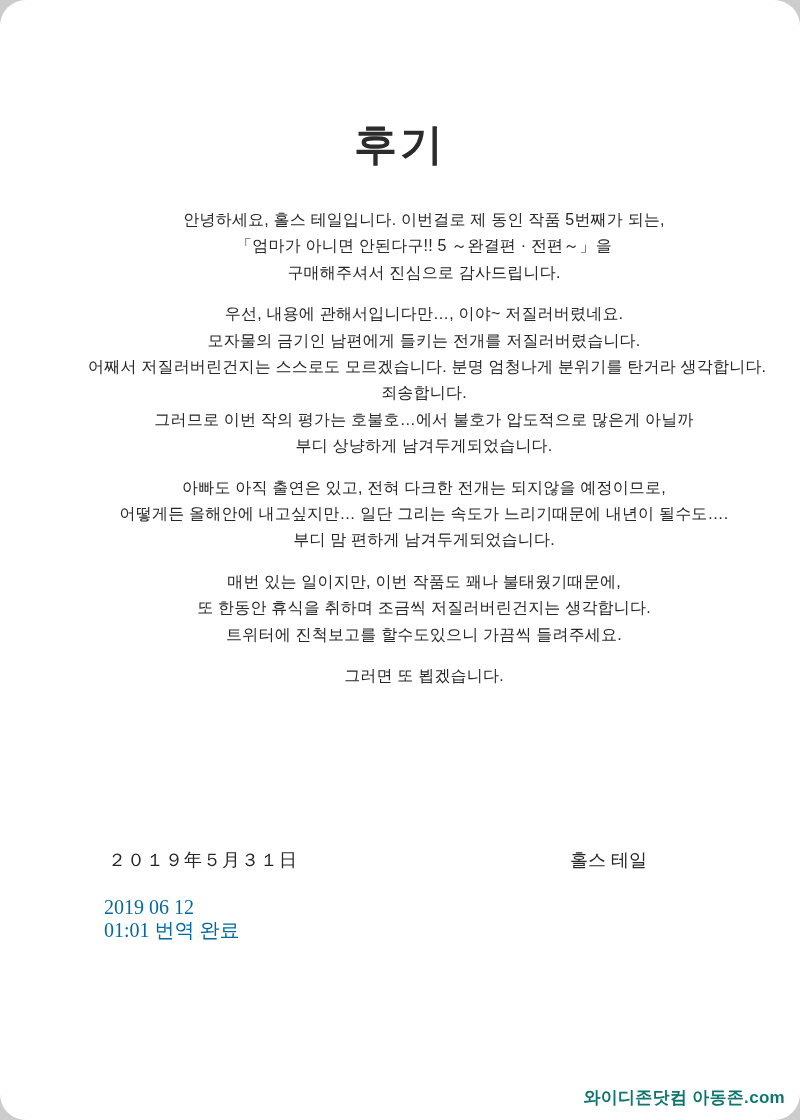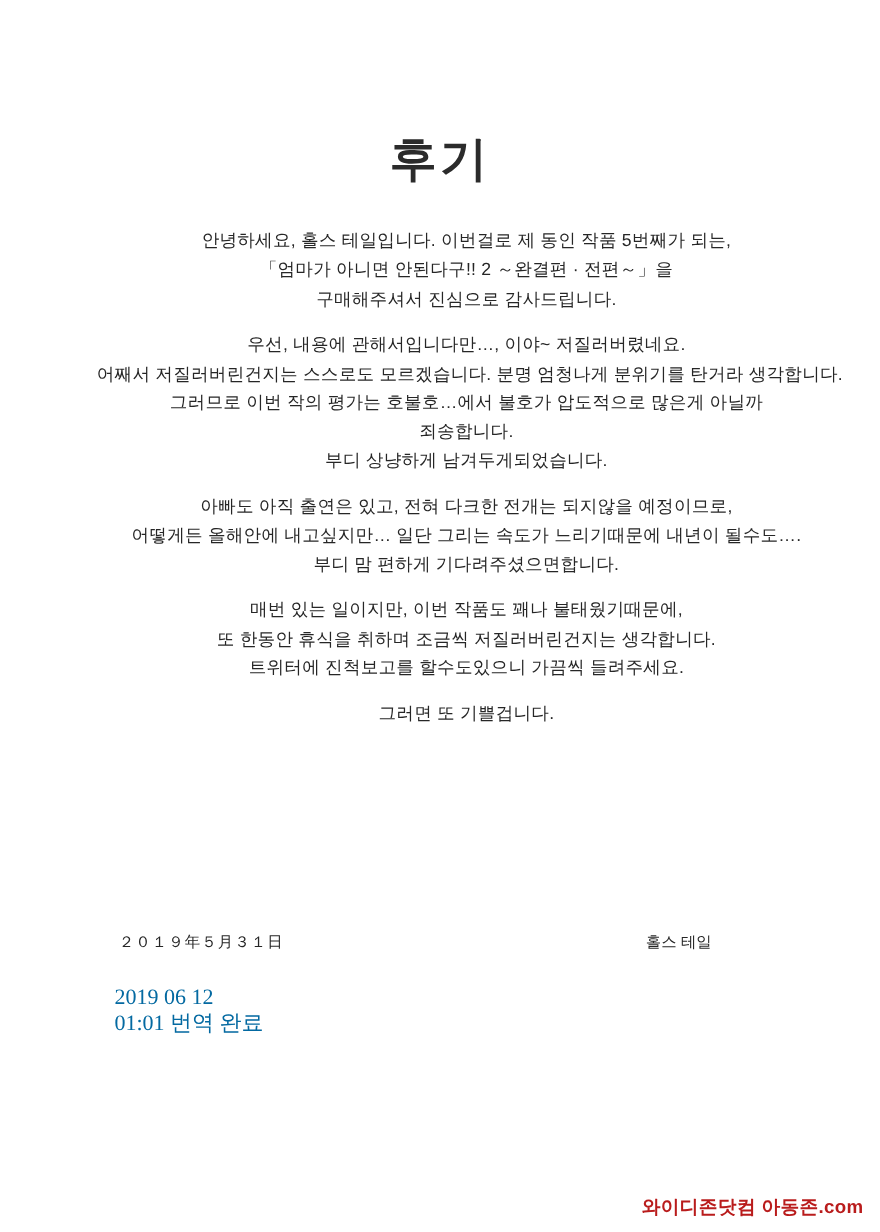--- a/index.html
+++ b/index.html
@@ -4,20 +4,21 @@
 <style>
   html,body { margin:0; padding:0; background:#cccccc; }
   .page {
     position:relative;
     width:800px; height:1120px;
     margin:0 auto;
     background:#ffffff;
     font-family:"Liberation Sans", sans-serif;
     color:#2a2a2a;
     overflow:hidden;
+    border-radius:26px;
   }
   .title {
     position:absolute;
     top:116px; left:0; right:0;
     text-align:center;
     font-size:43px;
     font-weight:700;
     letter-spacing:3px;
     color:#2b2b2b;
   }
@@ -30,21 +31,21 @@
     letter-spacing:0.2px;
   }
   .para { margin:0 0 15px 0;text-align:center; }
   .line { white-space:nowrap; }
   .date-row {
     position:absolute;
     left:108px; right:153px; top:848px;
     display:flex;
     justify-content:space-between;
     align-items:baseline;
-    font-size:14px;
+    font-size:18px;
     color:#262626;
   }
   .date-row .date { letter-spacing:1px; }
   .translator-note {
     position:absolute;
     left:104px; top:896px;
     font-family:"Liberation Serif", serif;
     font-size:20px;
     line-height:23px;
     color:#0369a1;
@@ -61,55 +62,56 @@
 <body>
 
 <div class="page">
 
   <div class="title">후기</div>
 
   <div class="body-text">
 
     <div class="para">
       <div class="line">안녕하세요, 홀스 테일입니다. 이번걸로 제 동인 작품 5번째가 되는,</div>
-      <div class="line">「엄마가 아니면 안된다구!! 2 ～완결편 · 전편～」을</div>
+      <div class="line">「엄마가 아니면 안된다구!! 5 ～완결편 · 전편～」을</div>
       <div class="line">구매해주셔서 진심으로 감사드립니다.</div>
     </div>
 
     <div class="para">
       <div class="line">우선, 내용에 관해서입니다만…, 이야~ 저질러버렸네요.</div>
+      <div class="line">모자물의 금기인 남편에게 들키는 전개를 저질러버렸습니다.</div>
       <div class="line">어째서 저질러버린건지는 스스로도 모르겠습니다. 분명 엄청나게 분위기를 탄거라 생각합니다.</div>
+      <div class="line">죄송합니다.</div>
       <div class="line">그러므로 이번 작의 평가는 호불호…에서 불호가 압도적으로 많은게 아닐까</div>
-      <div class="line">죄송합니다.</div>
       <div class="line">부디 상냥하게 남겨두게되었습니다.</div>
     </div>
 
     <div class="para">
       <div class="line">아빠도 아직 출연은 있고, 전혀 다크한 전개는 되지않을 예정이므로,</div>
       <div class="line">어떻게든 올해안에 내고싶지만… 일단 그리는 속도가 느리기때문에 내년이 될수도….</div>
-      <div class="line">부디 맘 편하게 기다려주셨으면합니다.</div>
+      <div class="line">부디 맘 편하게 남겨두게되었습니다.</div>
     </div>
 
     <div class="para">
       <div class="line">매번 있는 일이지만, 이번 작품도 꽤나 불태웠기때문에,</div>
       <div class="line">또 한동안 휴식을 취하며 조금씩 저질러버린건지는 생각합니다.</div>
       <div class="line">트위터에 진척보고를 할수도있으니 가끔씩 들려주세요.</div>
     </div>
 
     <div class="para">
-      <div class="line">그러면 또 기쁠겁니다.</div>
+      <div class="line">그러면 또 뵙겠습니다.</div>
     </div>
 
   </div>
 
   <div class="date-row">
     <span class="date">２０１９年５月３１日</span>
     <span class="author">홀스 테일</span>
   </div>
 
   <div class="translator-note">
     <div class="line">2019 06 12</div>
     <div class="line">01:01 번역 완료</div>
   </div>
 
-  <div class="watermark" style="color: #b91c1c;">와이디존닷컴 아동존.com</div>
+  <div class="watermark" style="color: #0f766e;">와이디존닷컴 아동존.com</div>
 
 </div>
 
 </body></html>

